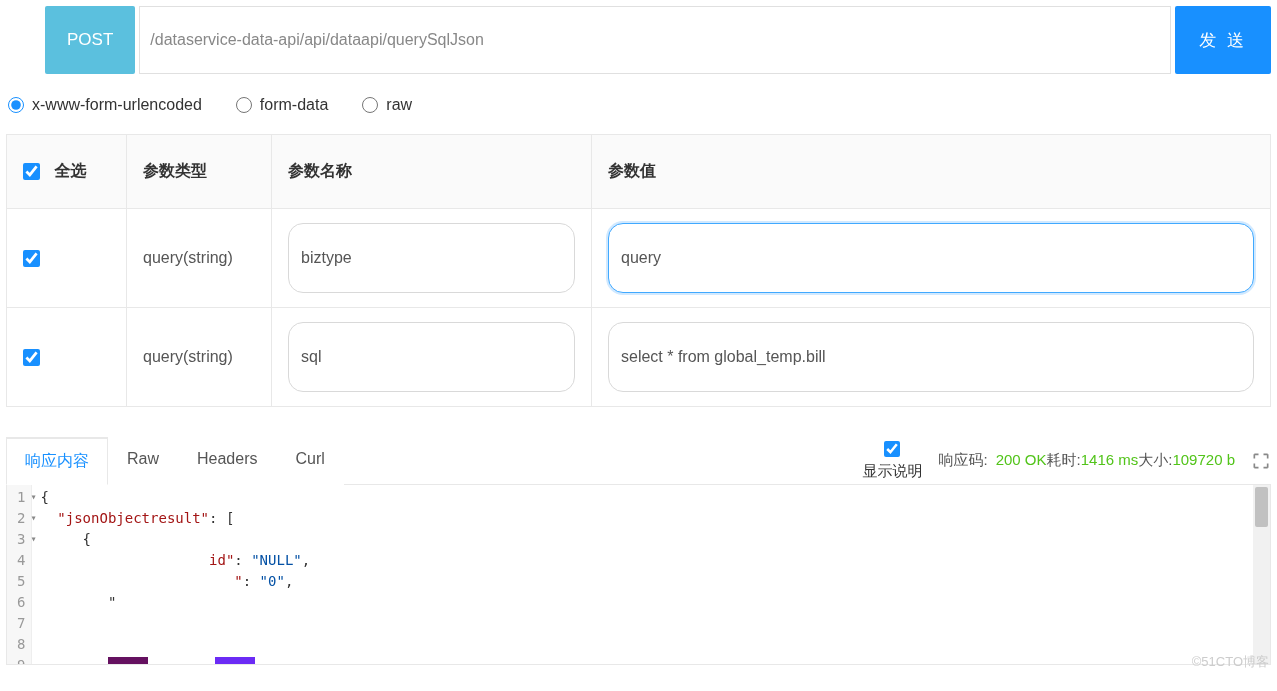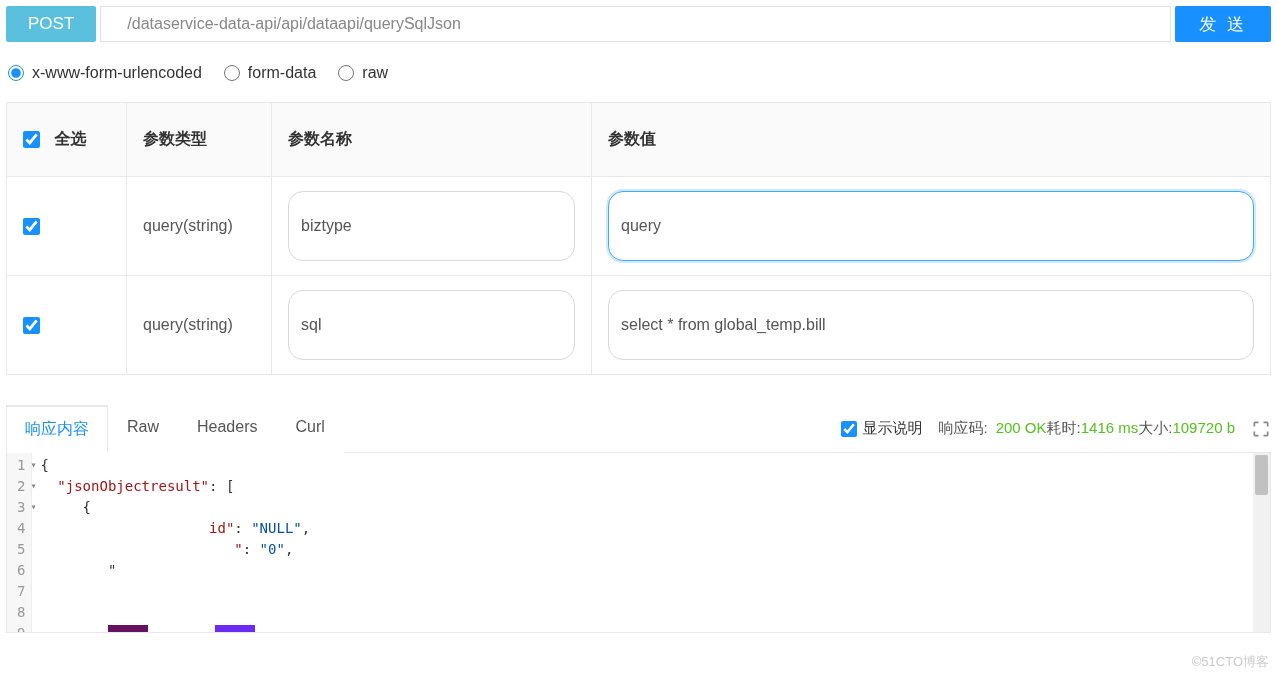--- a/index.html
+++ b/index.html
@@ -1,41 +1,41 @@
 <!DOCTYPE html>
 <html><head>
 <meta charset="utf-8">
 <style>
 * { box-sizing: border-box; margin: 0; padding: 0; }
 body { font-family: "Helvetica Neue", Arial, "PingFang SC", "Microsoft YaHei", sans-serif; font-size: 14px; color: #333; background: #fff; width: 1277px; }
 .top-bar { display: flex; gap: 4px; padding: 6px 6px 0 6px; align-items: stretch; }
-.method-badge { background: #5bc0de; color: #fff; padding: 8px 22px; font-size: 17px; font-weight: 500; display: flex; align-items: center; border-radius: 2px; }
-.url-input { flex: 1; border: 1px solid #e0e0e0; padding: 0 26px; font-size: 16px; color: #888; outline: none; }
+.method-badge { background: #5bc0de; color: #fff; padding: 24px 22px; font-size: 17px; font-weight: 500; display: flex; align-items: center; border-radius: 2px; margin-left: 39px; }
+.url-input { flex: 1; border: 1px solid #e0e0e0; padding: 0 10px; font-size: 16px; color: #888; outline: none; }
 .send-btn { background: #1890ff; color: #fff; border: none; padding: 0 24px; font-size: 17px; cursor: pointer; border-radius: 2px; letter-spacing: 3px; }
-.body-type-row { display: flex; gap: 22px; padding: 22px 8px 20px 8px; }
+.body-type-row { display: flex; gap: 34px; padding: 22px 8px 20px 8px; }
 .radio-item { display: flex; align-items: center; gap: 8px; font-size: 16px; color: #333; cursor: pointer; }
 .radio-item input[type="radio"] { width: 16px; height: 16px; accent-color: #1890ff; cursor: pointer; }
 .params-table-wrap { padding: 0 6px; }
 table.params { width: 100%; border-collapse: collapse; border: 1px solid #e8e8e8; }
 table.params th, table.params td { border: 1px solid #e8e8e8; text-align: left; vertical-align: middle; }
 table.params th { background: #fafafa; font-weight: 600; font-size: 16px; padding: 26px 16px; }
 table.params td { padding: 14px 16px; font-size: 16px; color: #555; }
 th.col-check { width: 120px; }
 th.col-type { width: 145px; margin-left: 44px; }
 th.col-name { width: 320px; }
 .chk { width: 17px; height: 17px; accent-color: #1890ff; cursor: pointer; vertical-align: middle; margin-right: 10px; }
 .cell-input { width: 100%; border: 1px solid #d9d9d9; border-radius: 15px; padding: 25px 12px; font-size: 16px; color: #555; outline: none; }
 .cell-input.focused { border-color: #40a9ff; box-shadow: 0 0 0 2px rgba(24,144,255,0.2); }
 .response-area { margin-top: 30px; padding: 0 6px; }
 .resp-tabs-row { display: flex; align-items: center; border-bottom: 1px solid #e8e8e8; position: relative; }
 .resp-tabs { display: flex; }
 .resp-tab { padding: 12px 18px; font-size: 16px; color: #555; cursor: pointer; border: 1px solid transparent; border-bottom: none; margin-bottom: -1px; background: #fff; }
 .resp-tab.active { color: #1890ff; border-color: #e8e8e8; border-bottom: 1px solid #fff; border-top: 2px solid #e8e8e8; }
 .resp-right { margin-left: auto; display: flex; align-items: center; gap: 16px; font-size: 15px; }
-.show-desc { display: flex; align-items: center; gap: 5px; color: #333; }
+.show-desc { display: flex; align-items: center; gap: 5px; color: #333; flex-direction: column; }
 .show-desc input { width: 16px; height: 16px; accent-color: #1890ff; cursor: pointer; }
 .meta { color: #555; }
 .meta .ok { color: #52c41a; font-weight: 500; margin-left: 8px; }
 .meta .val { color: #52c41a; font-weight: 500; }
 .expand-icon { width: 20px; height: 20px; cursor: pointer; color: #888; }
 .code-block { display: flex; border: 1px solid #e8e8e8; border-top: none; font-family: Consolas, Menlo, monospace; font-size: 14px; background: #fff; height: 180px; overflow: hidden; position: relative; }
 .gutter { background: #f7f7f7; color: #999; text-align: right; padding: 2px 6px 2px 10px; user-select: none; border-right: 1px solid #eee; line-height: 21px; }
 .gutter .ln { display: block; position: relative; }
 .gutter .ln.fold::after { content: "▸"; position: absolute; right: -12px; font-size: 10px; color: #888; transform: rotate(90deg); }
 .code-lines { flex: 1; padding: 2px 8px; line-height: 21px; white-space: pre; color: #333; overflow-y: auto; }

